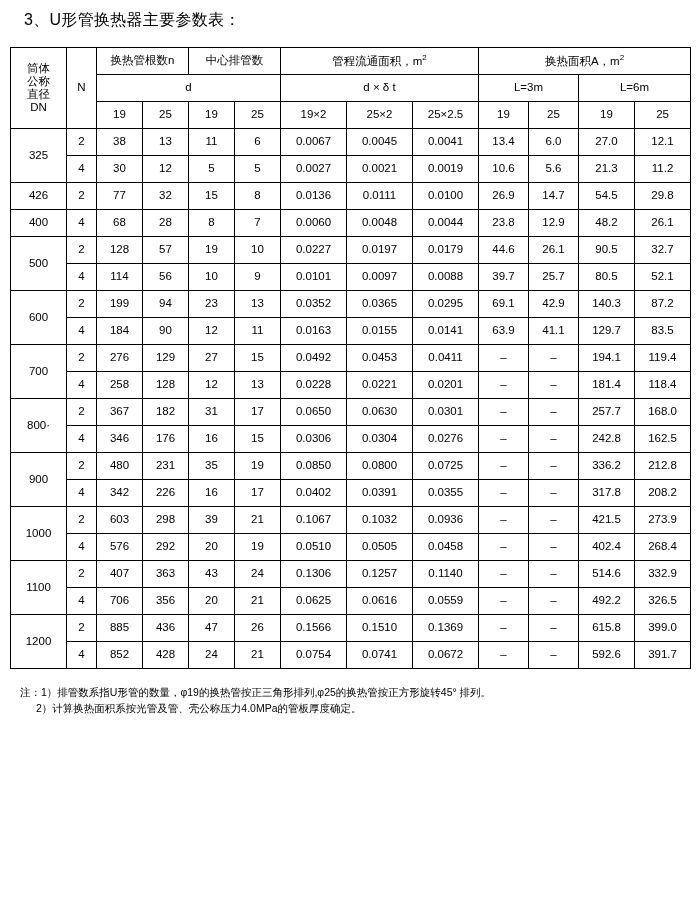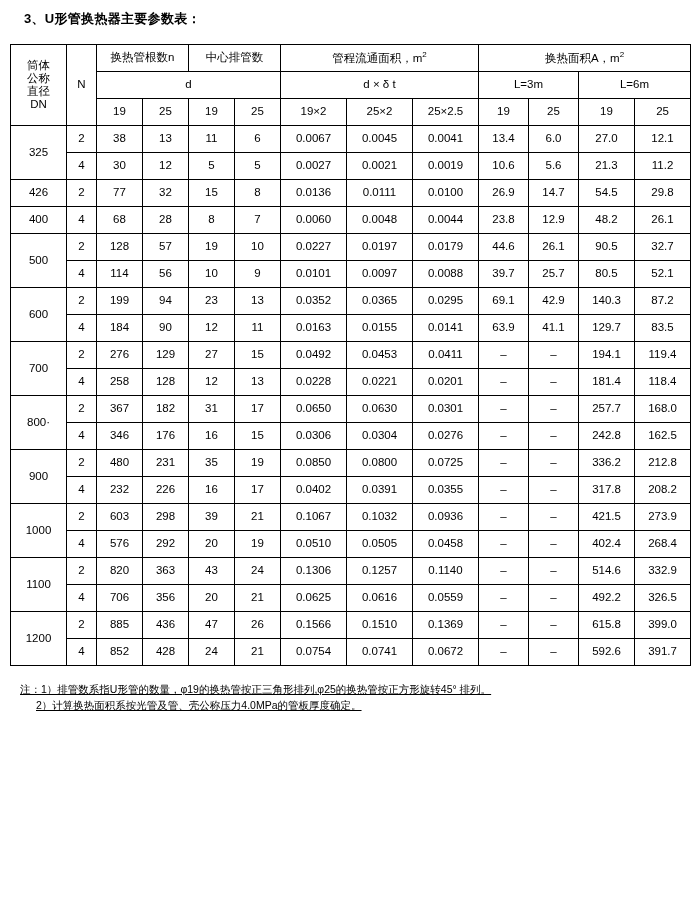--- a/index.html
+++ b/index.html
@@ -15,22 +15,22 @@
     overflow: hidden;
   }
   .page {
     width: 700px;
     height: 917px;
     position: relative;
     box-sizing: border-box;
     padding: 8px 10px 0 10px;
   }
   .doc-title {
-    font-size: 13px;
-    font-weight: bold;
+    font-size: 16px;
+    font-weight: normal;
     margin: 2px 0 8px 14px;
     letter-spacing: 0.3px;
   }
   table.main {
     border-collapse: collapse;
     width: 680px;
     margin: 16px auto;
     table-layout: fixed;
   }
   table.main td, table.main th {
@@ -65,21 +65,20 @@
   }
   sup.sup {
     font-size: 8px;
     vertical-align: super;
   }
   .notes {
     width: 680px;
     margin: 5px auto 0 auto;
     font-size: 10.5px;
     line-height: 1.5;
-    text-decoration: underline;
   }
   .notes .n-line {
     white-space: nowrap;
   }
   .notes .n-indent {
     padding-left: 26px;
   }
   .notes .n-first {
     padding-left: 10px;
   }
@@ -344,21 +343,21 @@
           <td class="num">0.0850</td>
           <td class="num">0.0800</td>
           <td class="num">0.0725</td>
           <td class="dash">–</td>
           <td class="dash">–</td>
           <td class="num">336.2</td>
           <td class="num">212.8</td>
         </tr>
         <tr>
           <td class="num">4</td>
-          <td class="num">232</td>
+          <td class="num">342</td>
           <td class="num">226</td>
           <td class="num">16</td>
           <td class="num">17</td>
           <td class="num">0.0402</td>
           <td class="num">0.0391</td>
           <td class="num">0.0355</td>
           <td class="dash">–</td>
           <td class="dash">–</td>
           <td class="num">317.8</td>
           <td class="num">208.2</td>
@@ -388,21 +387,21 @@
           <td class="num">0.0505</td>
           <td class="num">0.0458</td>
           <td class="dash">–</td>
           <td class="dash">–</td>
           <td class="num">402.4</td>
           <td class="num">268.4</td>
         </tr>
         <tr>
           <td class="dn-cell" rowspan="2">1100</td>
           <td class="num">2</td>
-          <td class="num">820</td>
+          <td class="num">407</td>
           <td class="num">363</td>
           <td class="num">43</td>
           <td class="num">24</td>
           <td class="num">0.1306</td>
           <td class="num">0.1257</td>
           <td class="num">0.1140</td>
           <td class="dash">–</td>
           <td class="dash">–</td>
           <td class="num">514.6</td>
           <td class="num">332.9</td>

